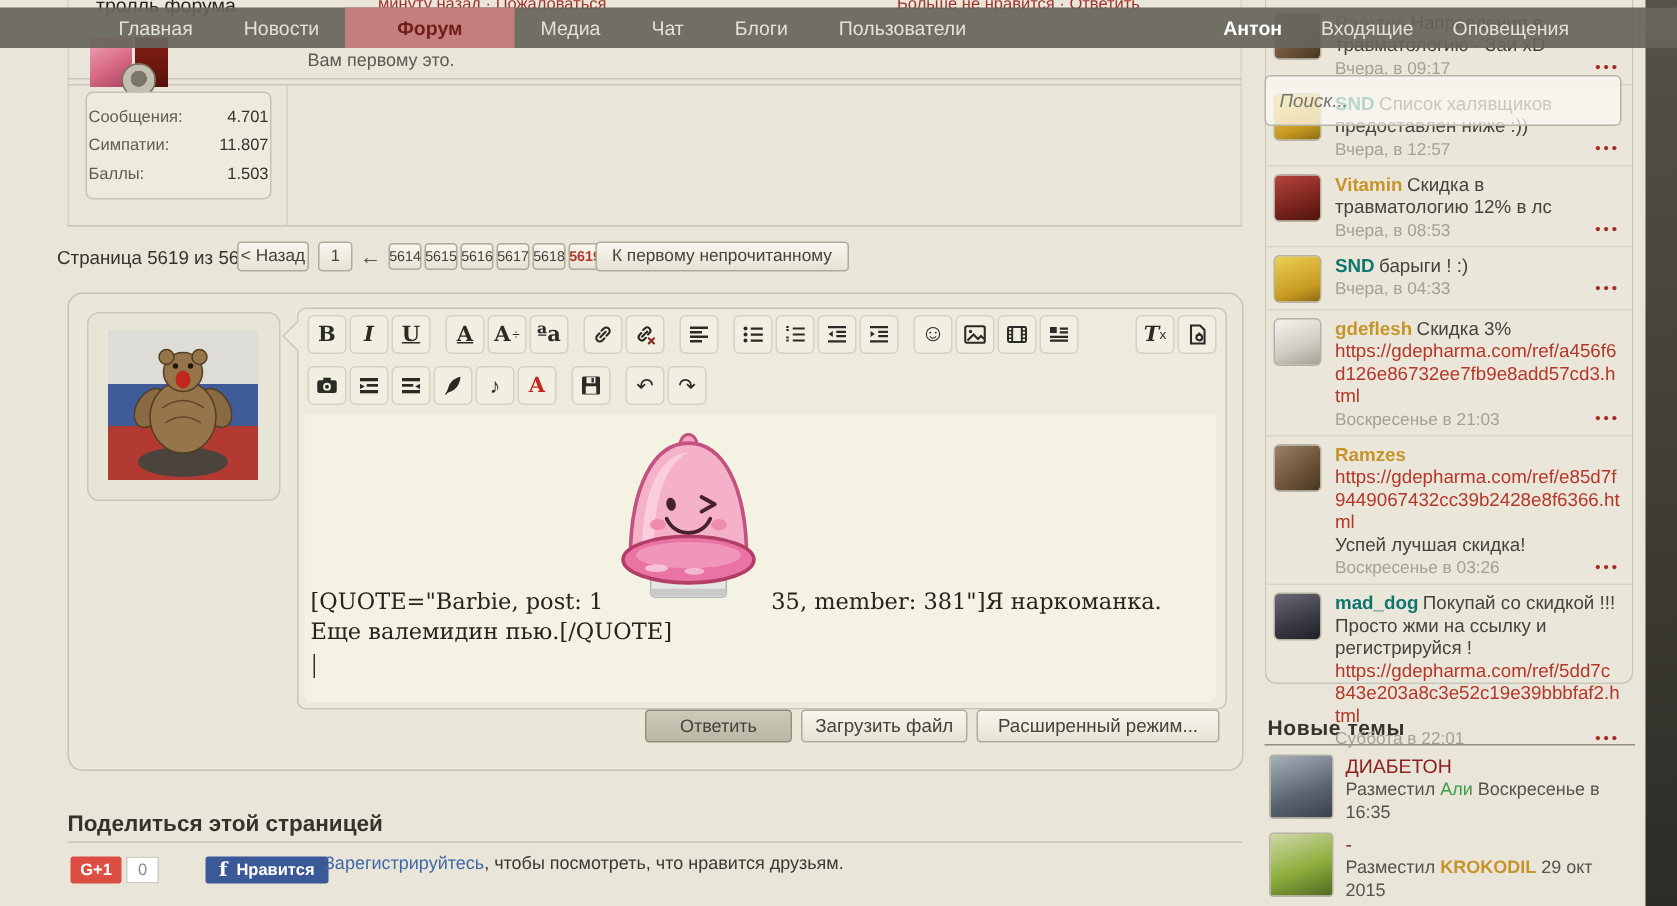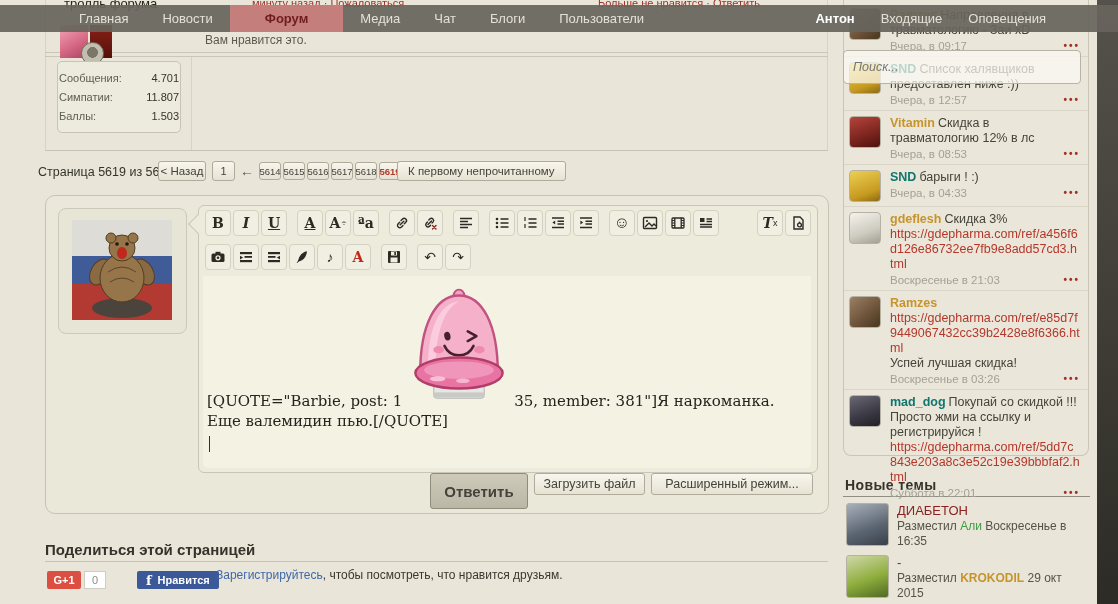--- a/index.html
+++ b/index.html
@@ -70,21 +70,21 @@
   .g-u{text-decoration:underline;}
   .g-small{font-size:9px;margin-left:1px;}
   .g-red{color:#c0271e;}
   .g-smiley{font-size:16px;line-height:1;}
   .g-sub{font-size:9px;vertical-align:-4px;}
   .ed-text{position:absolute;left:4px;top:70px;width:608px;height:192px;background:#f4f2e3;border-radius:0 0 5px 5px;
            font-family:"DejaVu Serif",serif;font-size:15px;color:#25231d;padding:2px 4px;box-sizing:border-box;line-height:1.3;}
   .condom{display:inline-block;width:102px;height:128px;margin:0 4px 0 6px;vertical-align:baseline;}
   .cursor{display:block;width:1px;height:16px;background:#33312a;margin:5px 0 0 2px;}
   .ed-buttons{left:430px;top:473px;display:flex;gap:6px;z-index:8;}
-  .btn-reply{width:98px;height:36px;background:linear-gradient(#cdcaba,#bab7a7);border:1px solid #8f8c7c;font-size:15px;font-weight:bold;}
+  .btn-reply{width:98px;height:22px;background:linear-gradient(#cdcaba,#bab7a7);border:1px solid #8f8c7c;font-size:12px;}
   .btn-upload{width:111px;height:22px;font-size:12.5px;}
   .btn-more{width:162px;height:22px;font-size:12.5px;}
 
   
   .share-title{left:45px;top:541px;font-size:15px;font-weight:bold;color:#34322a;}
   .share-hr{left:45px;top:561px;width:783px;height:1px;background:#c6c3b4;}
   .gplus{left:47px;top:571px;width:34px;height:18px;background:#dc4e41;border-radius:2px;color:#fff;
          font-weight:bold;font-size:11px;display:flex;align-items:center;justify-content:center;}
   .gcount{left:84px;top:571px;width:22px;height:18px;background:#fff;border:1px solid #cfcdc3;color:#8e8c82;
           font-size:11px;display:flex;align-items:center;justify-content:center;box-sizing:border-box;}
@@ -139,21 +139,21 @@
   <div class="abs troll">тролль форума</div>
   <div class="abs frag frag1">минуту назад · Пожаловаться</div>
   <div class="abs frag frag2">Больше не нравится · Ответить</div>
 
   <div class="abs post-l"></div>
   <div class="abs post-r"></div>
   <div class="abs post-b"></div>
   <div class="abs tl-av1"></div>
   <div class="abs tl-av2"></div>
   <div class="abs medal"></div>
-  <div class="abs like-note">Вам нравится это.</div>
+  <div class="abs like-note">Вам первому это.</div>
   <div class="abs dbl-line"></div>
   <div class="abs v-line"></div>
 
   <div class="abs stats">
     <div class="stat-row">
         <span class="stat-label">Сообщения:</span>
         <span class="stat-value">4.701</span>
       </div>
     <div class="stat-row">
         <span class="stat-label">Симпатии:</span>

